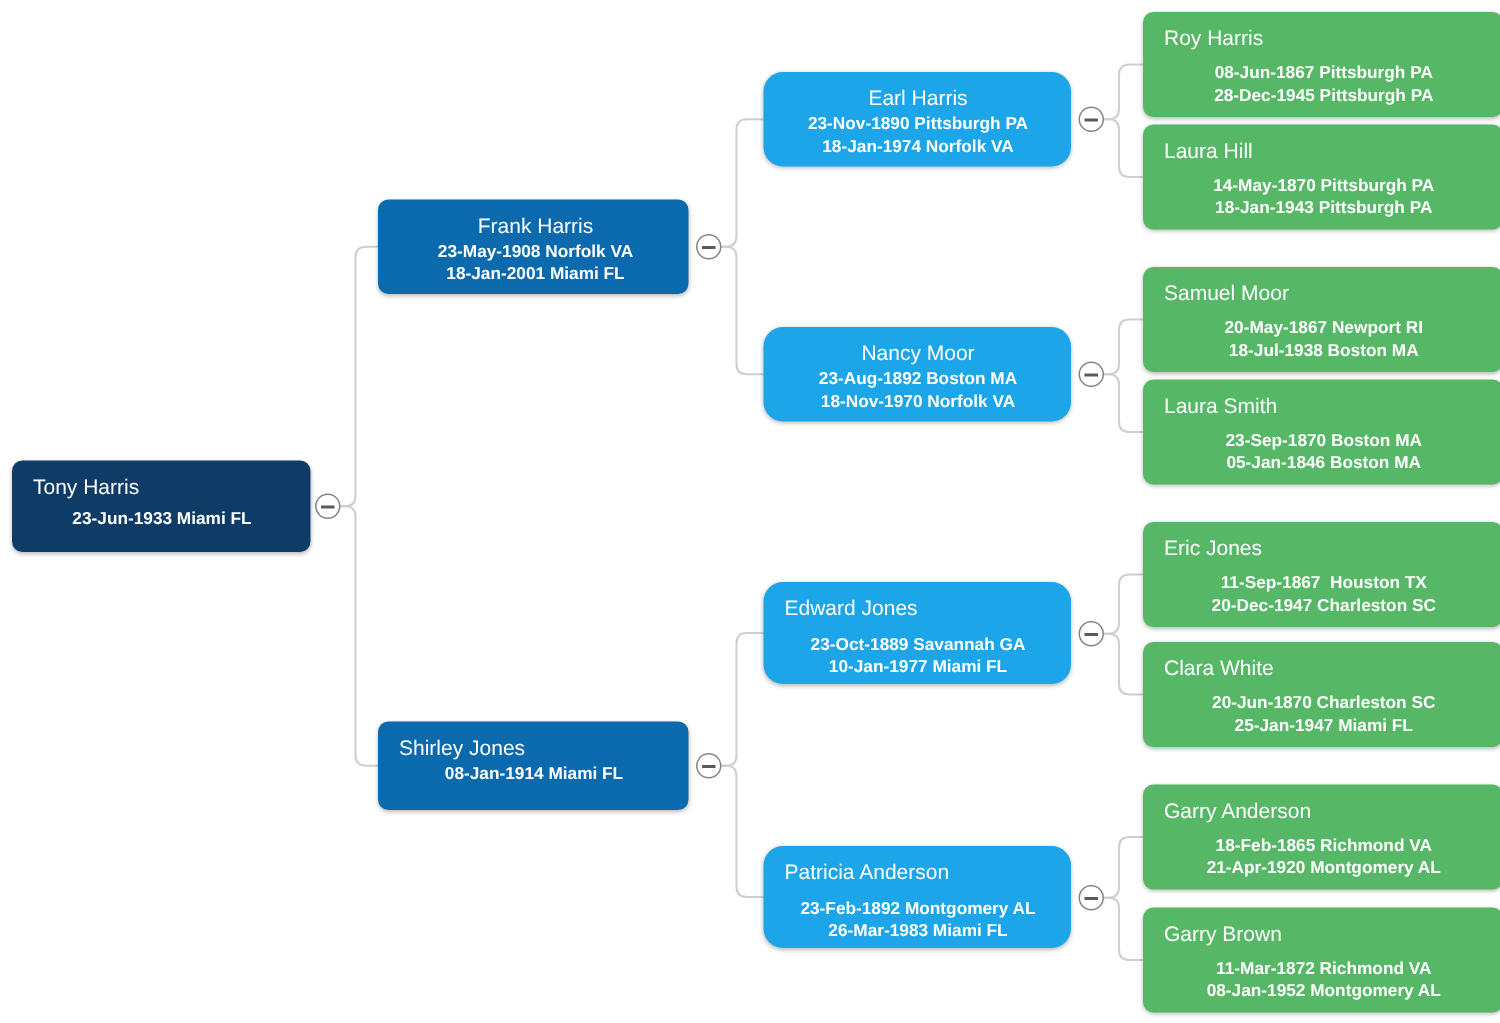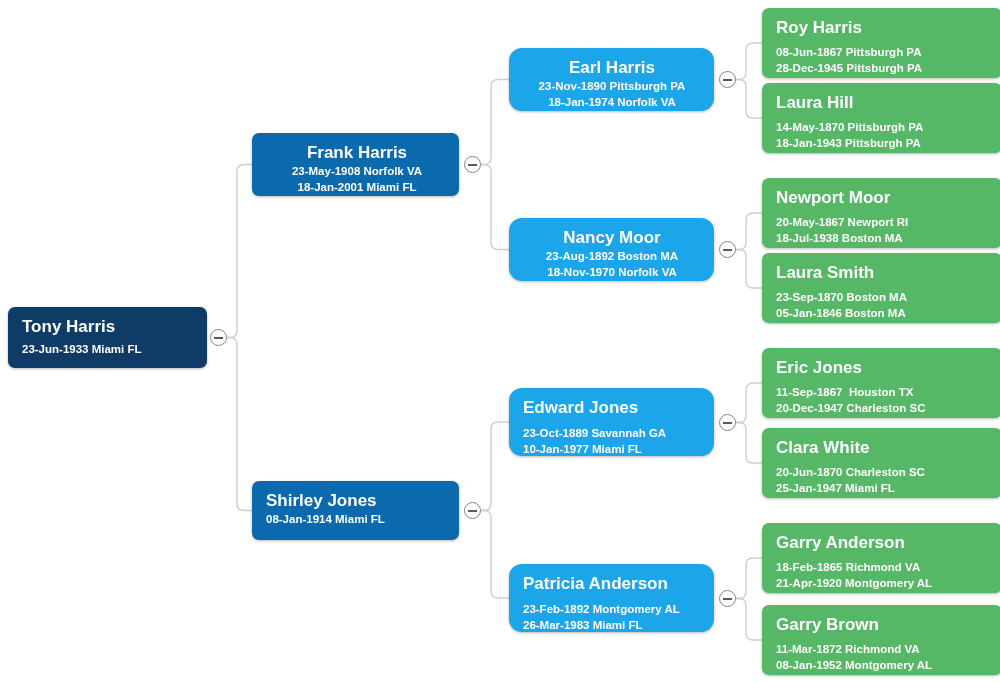--- a/index.html
+++ b/index.html
@@ -30,35 +30,35 @@
   .node {
     position: absolute;
     box-sizing: border-box;
     border-radius: 7px;
     color: #ffffff;
     box-shadow: 0 1px 3px rgba(0,0,0,0.28);
     overflow: hidden;
     padding: 9px 13px 9px 14px;
   }
   .node .nm {
-    font-size: 17px;
-    font-weight: bold;
+    font-size: 14px;
+    font-weight: normal;
     line-height: 1.25;
     white-space: nowrap;
   }
   .node .dt {
     font-size: 11.5px;
     font-weight: bold;
     line-height: 1.38;
     white-space: pre;
   }
   .node.center .nm { text-align: center; }
   .node.center .dt { text-align: center; }
   .node.left .nm  { text-align: left; }
-  .node.left .dt  { text-align: left; }
+  .node.left .dt  { text-align: center; }
 
   .gen0 { background: #0e3c66; }
   .gen1 { background: #0b69ad; }
   .gen2 { background: #1ca5e8; border-radius: 13px; }
   .gen3 { background: #56b866; }
 
   .node.gen0 .nm { margin-bottom: 5px; }
   .node.gen1.left .nm { margin-bottom: 1px; }
   .node.gen2.left .nm { margin-bottom: 8px; }
   .node.gen3 .nm { margin-bottom: 7px; }
@@ -142,21 +142,21 @@
         <div class="nm">Roy Harris</div>
         <div class="dt">08-Jun-1867 Pittsburgh PA
 28-Dec-1945 Pittsburgh PA</div>
       </div>
       <div class="node gen3 left" style="left: 762px; top: 83px; width: 240px; height: 70px;">
         <div class="nm">Laura Hill</div>
         <div class="dt">14-May-1870 Pittsburgh PA
 18-Jan-1943 Pittsburgh PA</div>
       </div>
       <div class="node gen3 left" style="left: 762px; top: 178px; width: 240px; height: 70px;">
-        <div class="nm">Newport Moor</div>
+        <div class="nm">Samuel Moor</div>
         <div class="dt">20-May-1867 Newport RI
 18-Jul-1938 Boston MA</div>
       </div>
       <div class="node gen3 left" style="left: 762px; top: 253px; width: 240px; height: 70px;">
         <div class="nm">Laura Smith</div>
         <div class="dt">23-Sep-1870 Boston MA
 05-Jan-1846 Boston MA</div>
       </div>
       <div class="node gen3 left" style="left: 762px; top: 348px; width: 240px; height: 70px;">
         <div class="nm">Eric Jones</div>

